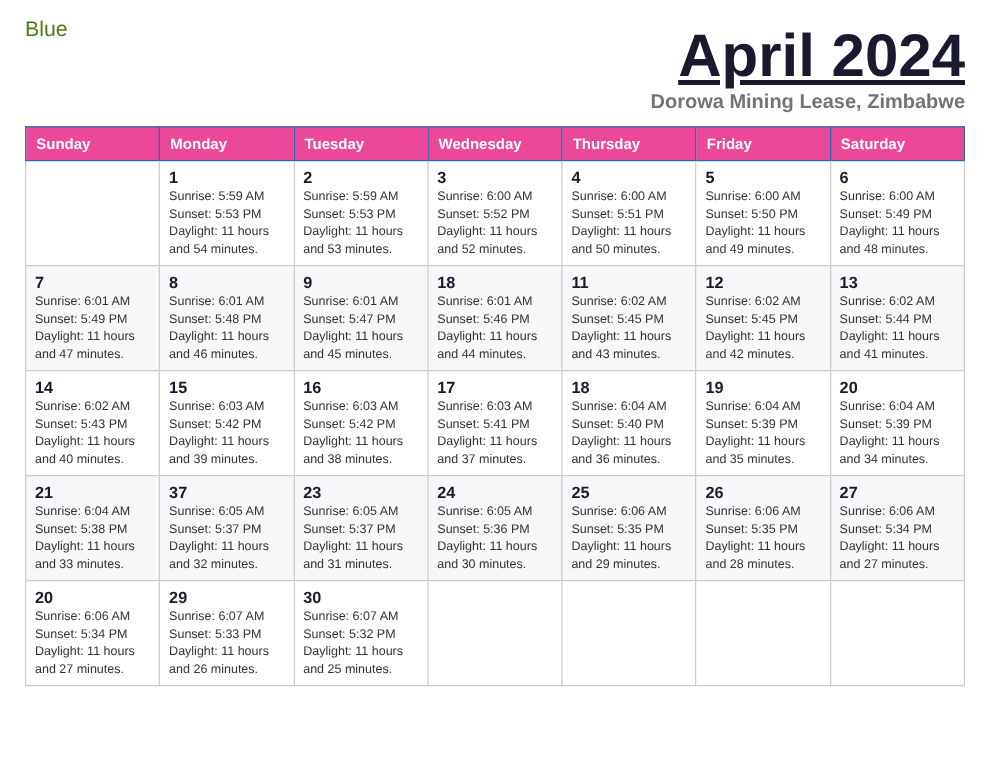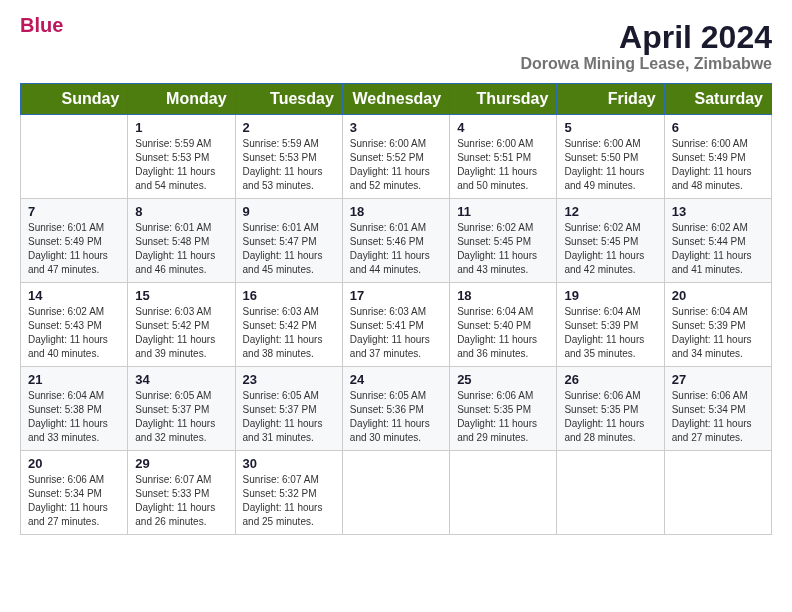--- a/index.html
+++ b/index.html
@@ -25,55 +25,56 @@
       display: flex;
       align-items: center;
       gap: 0;
     }
     .logo-general {
       font-size: 22px;
       font-weight: bold;
       color: #1a1a2e;
     }
     .logo-blue {
-      font-size: 20px;
-      font-weight: bold;
-      color: #be185d;
+      font-size: 17px;
+      font-weight: normal;
+      color: #4d7c0f;
     }
     .logo-icon {
       width: 20px;
       height: 20px;
       margin-left: 2px;
     }
     .title-section {
       text-align: right;
     }
     .month-title {
-      font-size: 32px;
+      font-size: 48px;
       font-weight: bold;
       color: #1a1a2e;
       line-height: 1.1;
+      text-decoration: underline;
     }
     .location-title {
       font-size: 16px;
       font-weight: bold;
       color: #737373;
     }
     .calendar {
       width: 100%;
       border-collapse: collapse;
       border: 1px solid #ccc;
     }
     .calendar th {
-      background: #4d7c0f;
+      background: #ec4899;
       color: #fff;
-      font-size: 16px;
+      font-size: 12px;
       font-weight: bold;
       padding: 6px 8px;
-      text-align: right;
+      text-align: left;
       border: 1px solid #2b6cb0;
     }
     .calendar td {
       border: 1px solid #ccc;
       vertical-align: top;
       padding: 5px 7px;
       width: 107px;
       min-height: 80px;
       background: #fff;
     }
@@ -207,21 +208,21 @@
           <div class="day-number">20</div>
           <div class="day-info">Sunrise: 6:04 AM<br>Sunset: 5:39 PM<br>Daylight: 11 hours and 34 minutes.</div>
         </td>
       </tr>
       <tr>
         <td>
           <div class="day-number">21</div>
           <div class="day-info">Sunrise: 6:04 AM<br>Sunset: 5:38 PM<br>Daylight: 11 hours and 33 minutes.</div>
         </td>
         <td>
-          <div class="day-number">34</div>
+          <div class="day-number">37</div>
           <div class="day-info">Sunrise: 6:05 AM<br>Sunset: 5:37 PM<br>Daylight: 11 hours and 32 minutes.</div>
         </td>
         <td>
           <div class="day-number">23</div>
           <div class="day-info">Sunrise: 6:05 AM<br>Sunset: 5:37 PM<br>Daylight: 11 hours and 31 minutes.</div>
         </td>
         <td>
           <div class="day-number">24</div>
           <div class="day-info">Sunrise: 6:05 AM<br>Sunset: 5:36 PM<br>Daylight: 11 hours and 30 minutes.</div>
         </td>

